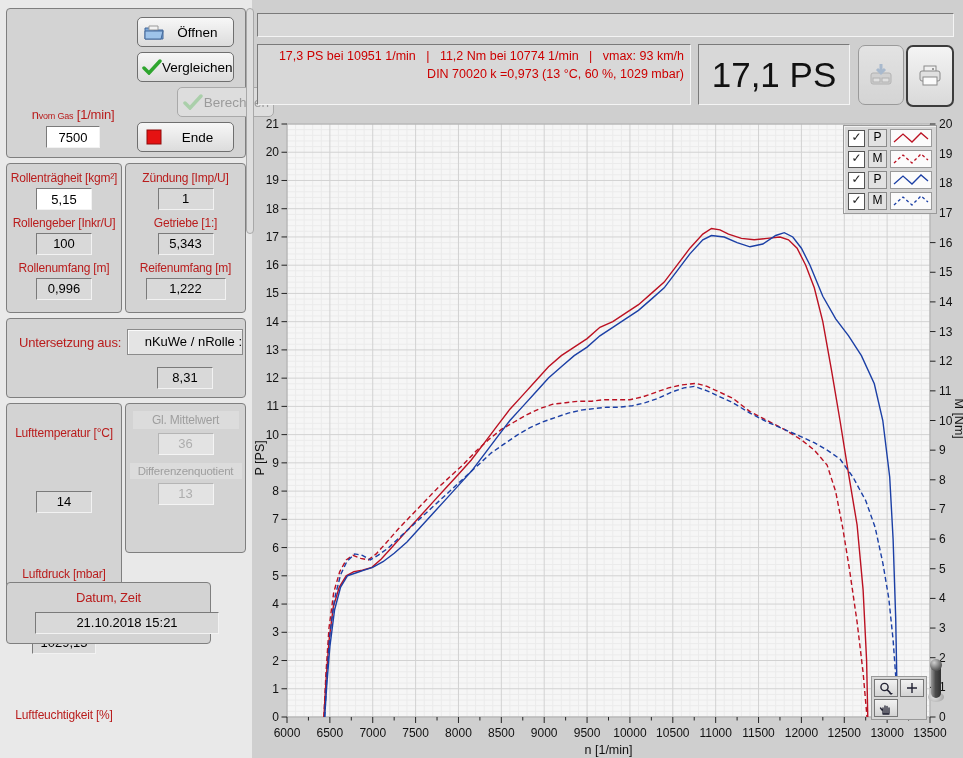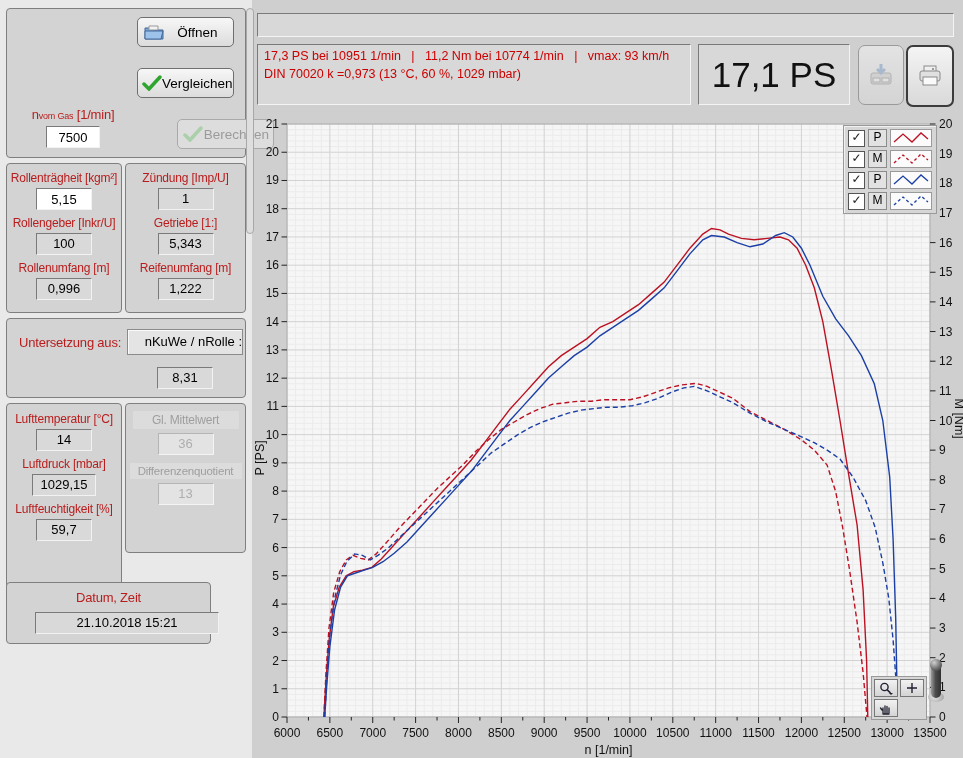--- a/index.html
+++ b/index.html
@@ -16,21 +16,21 @@
   .field.editable{background:#ffffff;}
   .stack{display:flex;flex-direction:column;align-items:center;}
   
   .btn{display:flex;align-items:center;box-sizing:border-box;width:97px;height:30px;border:1px solid #6f6f6f;
        border-radius:5px;background:linear-gradient(#f7f7f7,#dcdcdc);font-size:13.5px;color:#000;
        padding:0 4px;cursor:pointer;}
   .btn .icon{width:24px;height:20px;display:flex;align-items:center;justify-content:center;}
   .btn .cap{flex:1;text-align:center;}
   .btn.disabled{color:#9b9b9b;border-color:#a9a9a9;background:#ddd;margin-left:40px;}
   
-  .sunken{box-sizing:border-box;border:1px solid;border-color:#7a7a7a #f4f4f4 #f4f4f4 #7a7a7a;background:#d8d8d8;}
+  .sunken{box-sizing:border-box;border:1px solid;border-color:#7a7a7a #f4f4f4 #f4f4f4 #7a7a7a;background:#d8d8d8;text-align:right;}
   #status-box{position:absolute;left:257px;top:44px;width:434px;height:61px;padding:3px 6px;overflow:hidden;}
   #status-box .red{color:#cc0000;font-size:12.5px;line-height:1.42;white-space:pre-wrap;}
   #big-box{position:absolute;left:698px;top:44px;width:152px;height:61px;display:flex;align-items:center;justify-content:center;}
   #big-box .val{font-size:35px;color:#111;}
   .sq-btn{position:absolute;width:44px;height:58px;border:1px solid #6f6f6f;border-radius:7px;
           background:linear-gradient(#f4f4f4,#d9d9d9);display:flex;align-items:center;justify-content:center;cursor:pointer;}
   .sq-btn.default{border:2px solid #3c3c3c;}
   .sq-btn.disabled{opacity:.55;}
   
   #legend{position:absolute;left:843px;top:125px;background:#d6d6d6;border:1px solid #9a9a9a;
@@ -59,21 +59,21 @@
   text{font-family:"Liberation Sans",sans-serif;}
 </style>
 </head>
 <body>
 
 <div id="app">
 
   <div id="left-col">
 
     <div class="panel" style="left:6px;top:8px;width:240px;height:150px;">
-      <div style="position:absolute;left:130px;top:8px;display:flex;flex-direction:column;gap:21px;">
+      <div style="position:absolute;left:130px;top:8px;display:flex;flex-direction:column;gap:5px;">
         <div class="btn">
           <span class="icon">
             <svg width="20" height="16" viewBox="0 0 20 16">
                 <path d="M1 4 h7 l1.5 2 H19 v9 H1 z" fill="#7aa7d9" stroke="#44699a"></path>
                 <path d="M5 2 h9 v4 H5 z" fill="#f2f2f2" stroke="#9a9a9a"></path>
                 <path d="M1 7 h18 l-2 8 H1 z" fill="#9ec3ea" stroke="#44699a"></path>
               </svg>
           </span>
           <span class="cap">Öffnen</span>
         </div>
@@ -118,31 +118,31 @@
       <div class="lbl">Rollenumfang [m]</div>
       <div class="field" style="width:56px;margin:3px 0 0;">0,996</div>
     </div>
 
     <div class="panel stack" style="left:125px;top:163px;width:121px;height:150px;padding-top:7px;">
       <div class="lbl">Zündung [Imp/U]</div>
       <div class="field" style="width:56px;margin:3px 0 6px;">1</div>
       <div class="lbl">Getriebe [1:]</div>
       <div class="field" style="width:56px;margin:3px 0 6px;">5,343</div>
       <div class="lbl">Reifenumfang [m]</div>
-      <div class="field" style="width:56px;margin:3px 0 0;">1,222</div>
+      <div class="field" style="width:80px;margin:3px 0 0;">1,222</div>
     </div>
 
     <div class="panel" style="left:6px;top:318px;width:240px;height:80px;">
       <div class="lbl" style="position:absolute;left:12px;top:16px;font-size:13px;">Untersetzung aus:</div>
       <div style="position:absolute;left:120px;top:10px;width:114px;height:24px;background:#e4e4e4;border:1px solid #8b8b8b;
                   box-shadow:inset 1px 1px 0 #fafafa;text-align:right;font-size:13px;line-height:23px;cursor:pointer;">nKuWe / nRolle :</div>
       <div class="field" style="position:absolute;left:150px;top:48px;width:56px;">8,31</div>
     </div>
 
-    <div class="panel stack" style="left:6px;top:403px;width:116px;height:194px;padding-top:8px;">
+    <div class="panel stack" style="left:6px;top:403px;width:116px;height:194px;padding-top:22px;gap:48px;">
       <div class="lbl">Lufttemperatur [°C]</div>
       <div class="field" style="width:56px;margin:3px 0 6px;">14</div>
       <div class="lbl">Luftdruck [mbar]</div>
       <div class="field" style="width:64px;margin:3px 0 6px;">1029,15</div>
       <div class="lbl">Luftfeuchtigkeit [%]</div>
       <div class="field" style="width:56px;margin:3px 0 0;">59,7</div>
     </div>
 
     <div class="panel stack" style="left:125px;top:403px;width:121px;height:150px;padding-top:7px;">
       <div class="lbl" style="color:#9e9e9e;background:#dcdcdc;width:106px;padding:2px 0;">Gl. Mittelwert</div>

